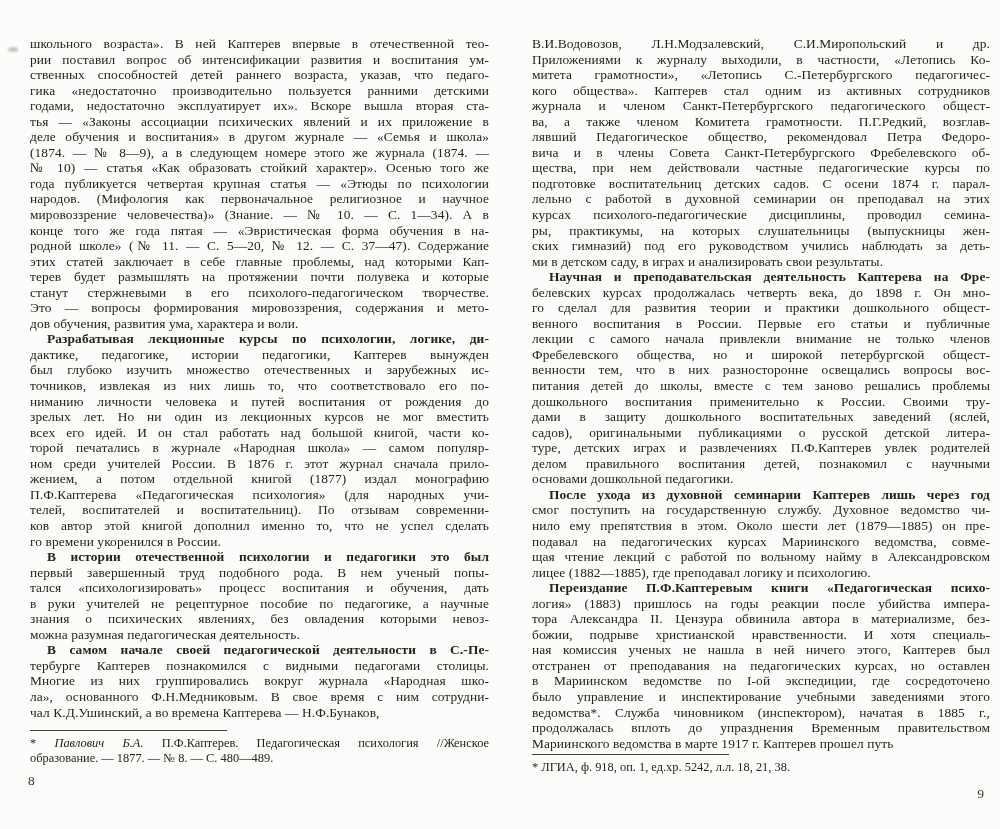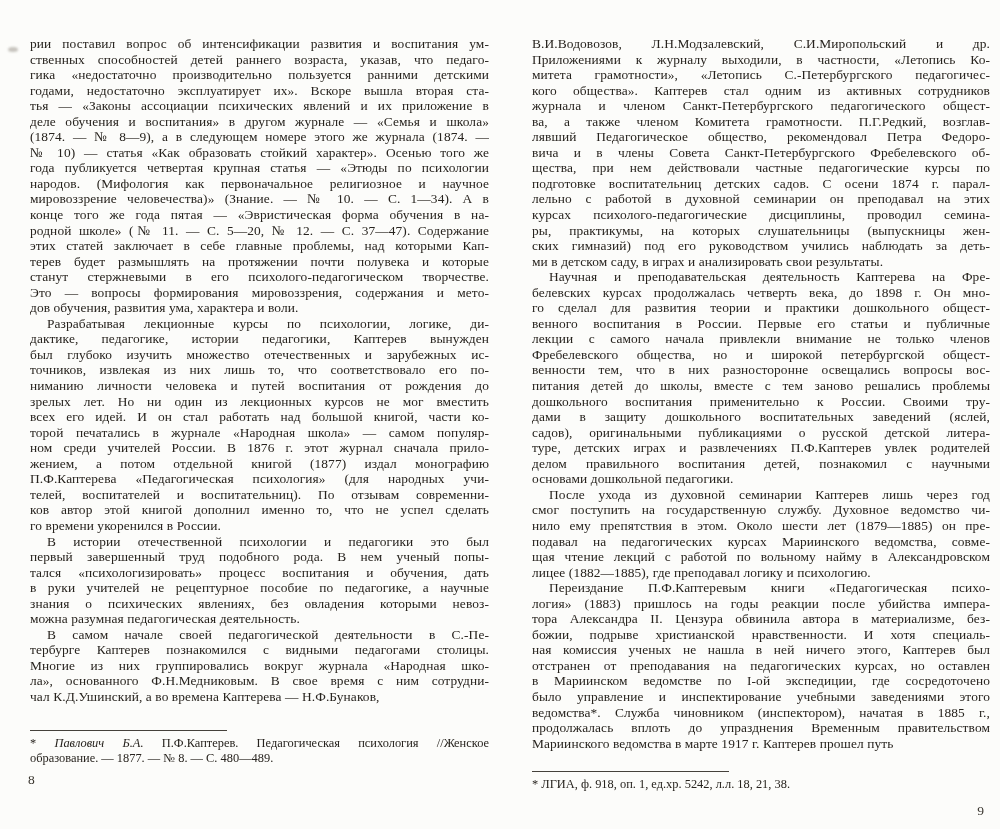--- a/index.html
+++ b/index.html
@@ -25,23 +25,23 @@
   .line {
     font-size: 13.4px;
     line-height: 15.55px;
     max-height: 15.6px;
     overflow: hidden;
     text-align: justify;
     text-align-last: justify;
     letter-spacing: 0.1px;
   }
   .line.last { text-align-last: left; }
-  .line.indent { text-indent: 17px; }
-  .footnote { margin-top: 25px; }
-  #right-page .footnote { margin-top: 20px; }
+  .line.indent { text-indent: 17px; font-weight: bold; }
+  .footnote { margin-top: 10px; }
+  #right-page .footnote { margin-top: 3px; }
   .footnote-rule {
     width: 197px;
     height: 0;
     border-top: 1.3px solid #45413b;
     margin: 0 0 5px 0;
   }
   .footnote-line {
     font-size: 12.4px;
     line-height: 15.4px;
     text-align: justify;
@@ -66,20 +66,21 @@
 </style>
 </head>
 <body>
 
 <div class="spread">
   <div class="scan-smudge"></div>
 
   <div class="page" id="left-page">
     <div class="page-body">
         <div class="paragraph">
+          <div class="line">школьного возраста». В ней Каптерев впервые в отечественной тео-</div>
           <div class="line">рии поставил вопрос об интенсификации развития и воспитания ум-</div>
           <div class="line">ственных способностей детей раннего возраста, указав, что педаго-</div>
           <div class="line">гика «недостаточно производительно пользуется ранними детскими</div>
           <div class="line">годами, недостаточно эксплуатирует их». Вскоре вышла вторая ста-</div>
           <div class="line">тья — «Законы ассоциации психических явлений и их приложение в</div>
           <div class="line">деле обучения и воспитания» в другом журнале — «Семья и школа»</div>
           <div class="line">(1874. — № 8—9), а в следующем номере этого же журнала (1874. —</div>
           <div class="line">№ 10) — статья «Как образовать стойкий характер». Осенью того же</div>
           <div class="line">года публикуется четвертая крупная статья — «Этюды по психологии</div>
           <div class="line">народов. (Мифология как первоначальное религиозное и научное</div>

